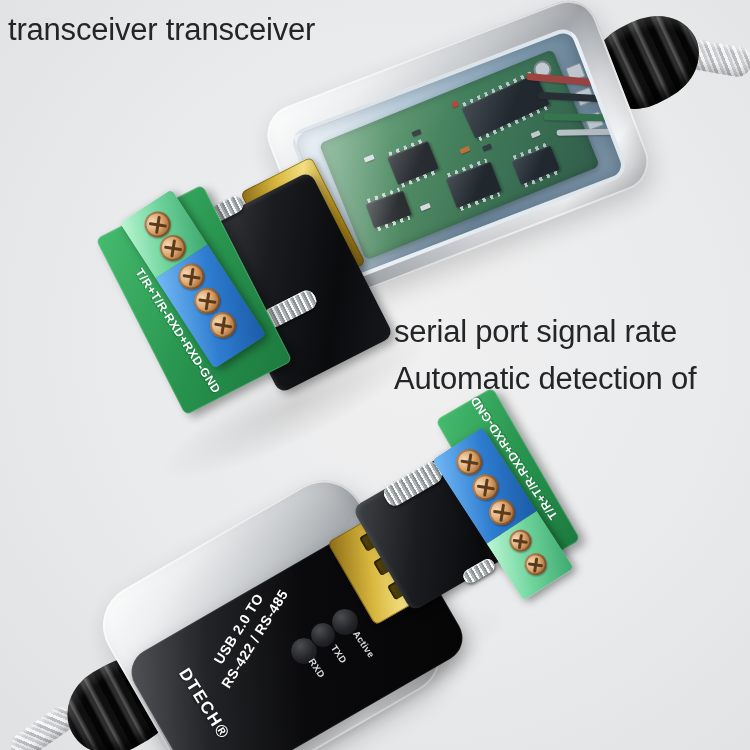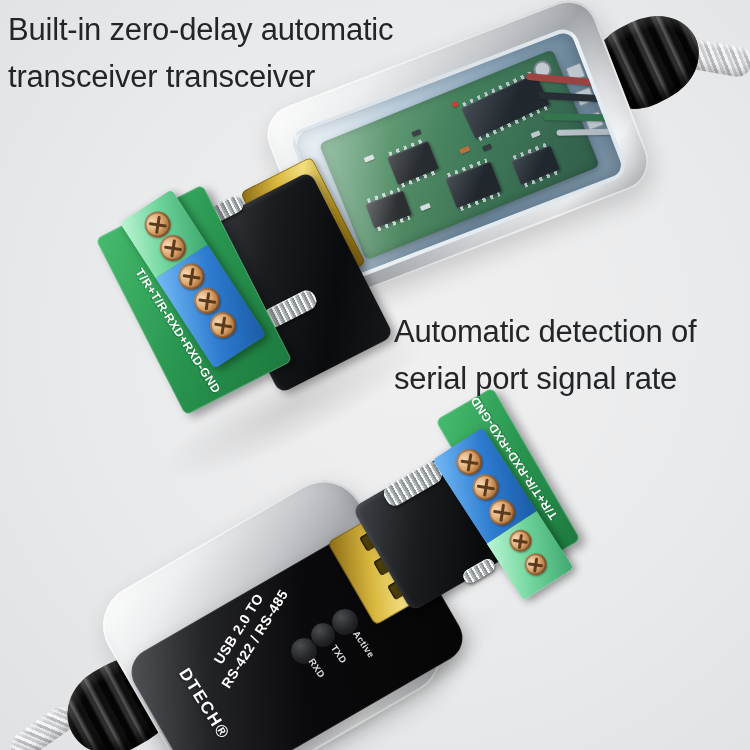--- a/index.html
+++ b/index.html
@@ -175,21 +175,20 @@
     <div class="blue" style="position:absolute;left:0;top:0;width:60px;height:100px;"></div>
     <div class="mint" style="position:absolute;left:0;top:100px;width:60px;height:68px;"></div>
     <div class="screwc" style="left:17px;top:9px;width:26px;height:26px;"></div>
     <div class="screwc" style="left:17px;top:39px;width:26px;height:26px;"></div>
     <div class="screwc" style="left:17px;top:69px;width:26px;height:26px;"></div>
     <div class="screwc" style="left:19px;top:105px;width:22px;height:22px;"></div>
     <div class="screwc" style="left:19px;top:133px;width:22px;height:22px;"></div>
   </div>
 
   <div class="abs headline" style="left:8px;top:6px;">
-    <span>Built-in zero-delay automatic</span>
     <span>transceiver transceiver</span>
   </div>
   <div class="abs headline" style="left:394px;top:308px;">
+    <span>serial port signal rate</span>
     <span>Automatic detection of</span>
-    <span>serial port signal rate</span>
   </div>
 
 </div>
 
 </body></html>

